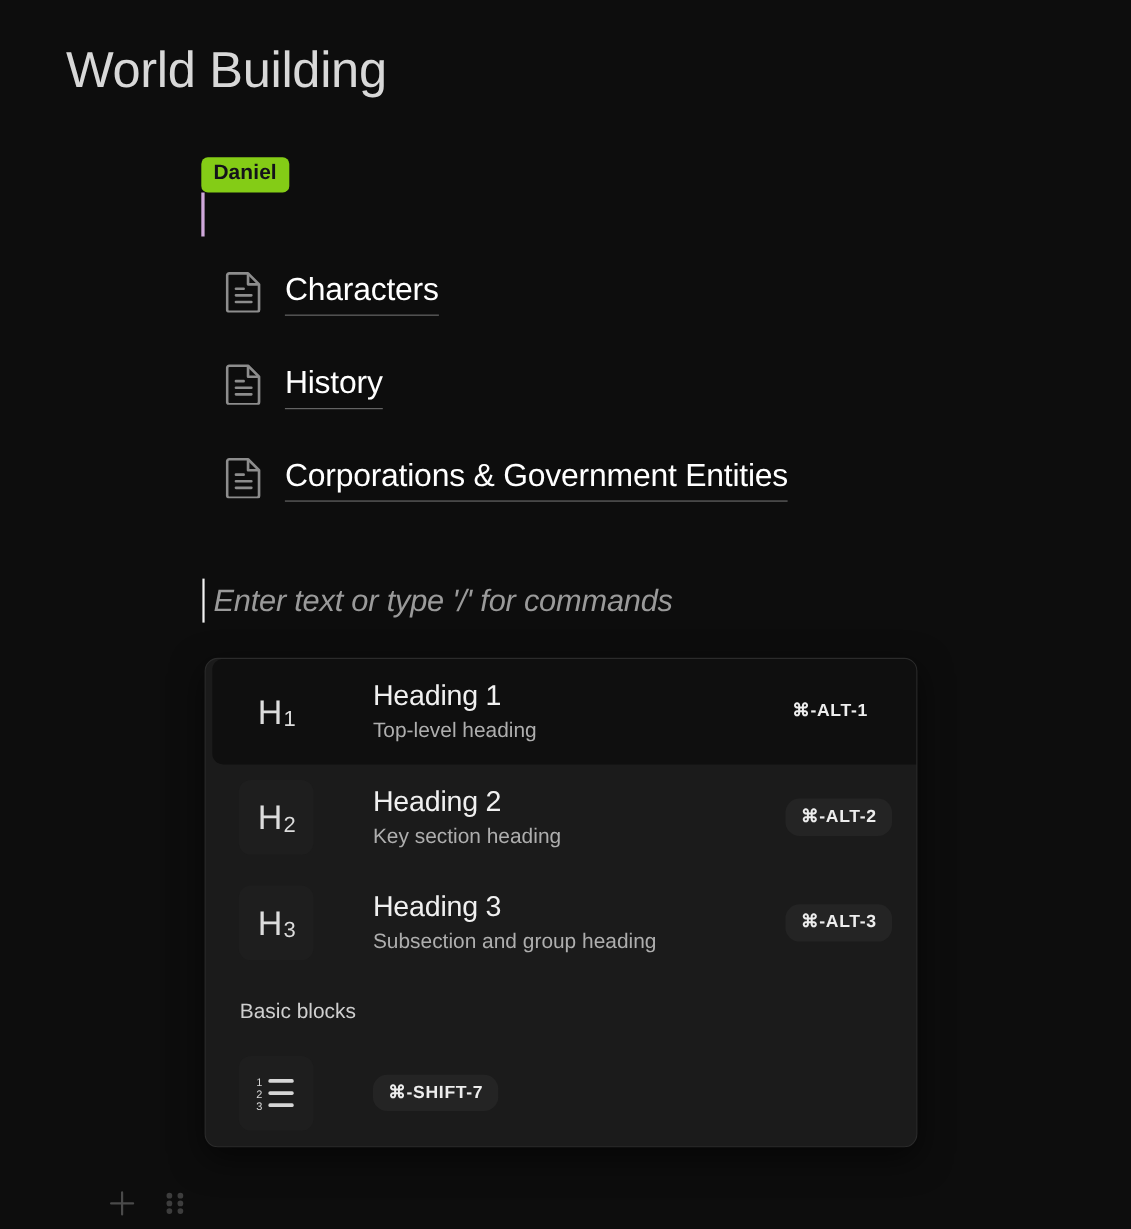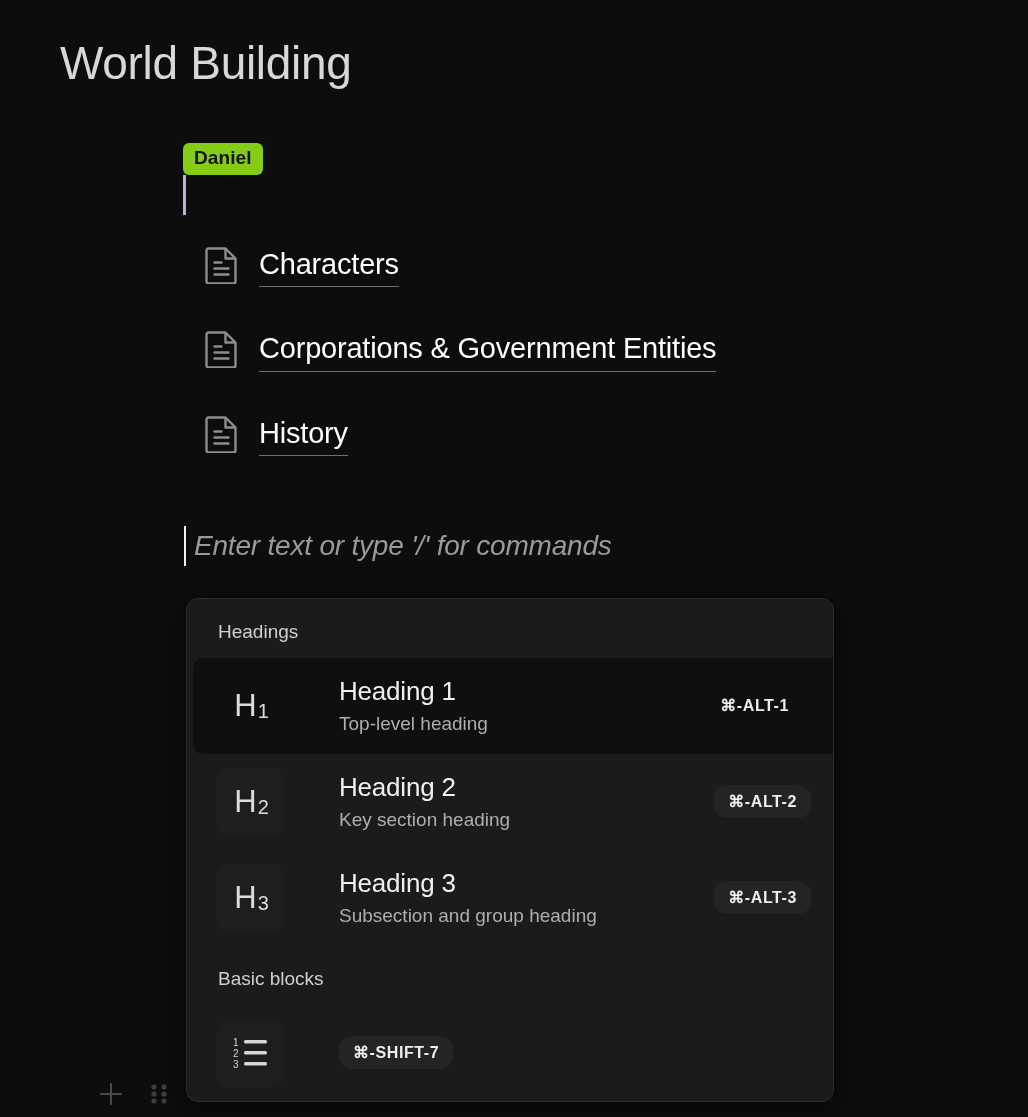--- a/index.html
+++ b/index.html
@@ -242,44 +242,43 @@
   </div>
 
   <div class="doc-link-row">
     <span>
       <svg class="file-icon" viewBox="0 0 34 38" fill="none" aria-hidden="true">
         <path d="M3.5 2.5h17l10 10v23a2 2 0 0 1-2 2h-25a2 2 0 0 1-2-2v-31a2 2 0 0 1 2-2z" stroke="#8d8d8d" stroke-width="2.4" stroke-linejoin="round"></path>
         <path d="M20.5 2.5v10h10" stroke="#8d8d8d" stroke-width="2.4" stroke-linejoin="round"></path>
         <path d="M9.5 16.5h7M9.5 22.5h14M9.5 28.5h14" stroke="#8d8d8d" stroke-width="2.4" stroke-linecap="round"></path>
       </svg>
     </span>
-    <span class="doc-link-text">Corporations &amp; Government Entities</span>
+    <span class="doc-link-text">History</span>
   </div>
 
   <div class="doc-link-row">
     <span>
       <svg class="file-icon" viewBox="0 0 34 38" fill="none" aria-hidden="true">
         <path d="M3.5 2.5h17l10 10v23a2 2 0 0 1-2 2h-25a2 2 0 0 1-2-2v-31a2 2 0 0 1 2-2z" stroke="#8d8d8d" stroke-width="2.4" stroke-linejoin="round"></path>
         <path d="M20.5 2.5v10h10" stroke="#8d8d8d" stroke-width="2.4" stroke-linejoin="round"></path>
         <path d="M9.5 16.5h7M9.5 22.5h14M9.5 28.5h14" stroke="#8d8d8d" stroke-width="2.4" stroke-linecap="round"></path>
       </svg>
     </span>
-    <span class="doc-link-text">History</span>
+    <span class="doc-link-text">Corporations &amp; Government Entities</span>
   </div>
 
 </div>
 
 <div class="placeholder-line">
   <span class="text-caret"></span>
   <span class="placeholder-text">Enter text or type '/' for commands</span>
 </div>
 
 <div class="slash-menu">
 
-  <div class="menu-section-title">Headings</div>
 
   <div class="menu-item selected">
     <span class="item-badge">
       <span class="badge-h"><span>H</span><sub>1</sub></span>
     </span>
     <span class="item-text">
       <span class="item-title" style="display:block">Heading 1</span>
       <span class="item-desc" style="display:block">Top-level heading</span>
     </span>
     <span class="item-shortcut">⌘-ALT-1</span>

